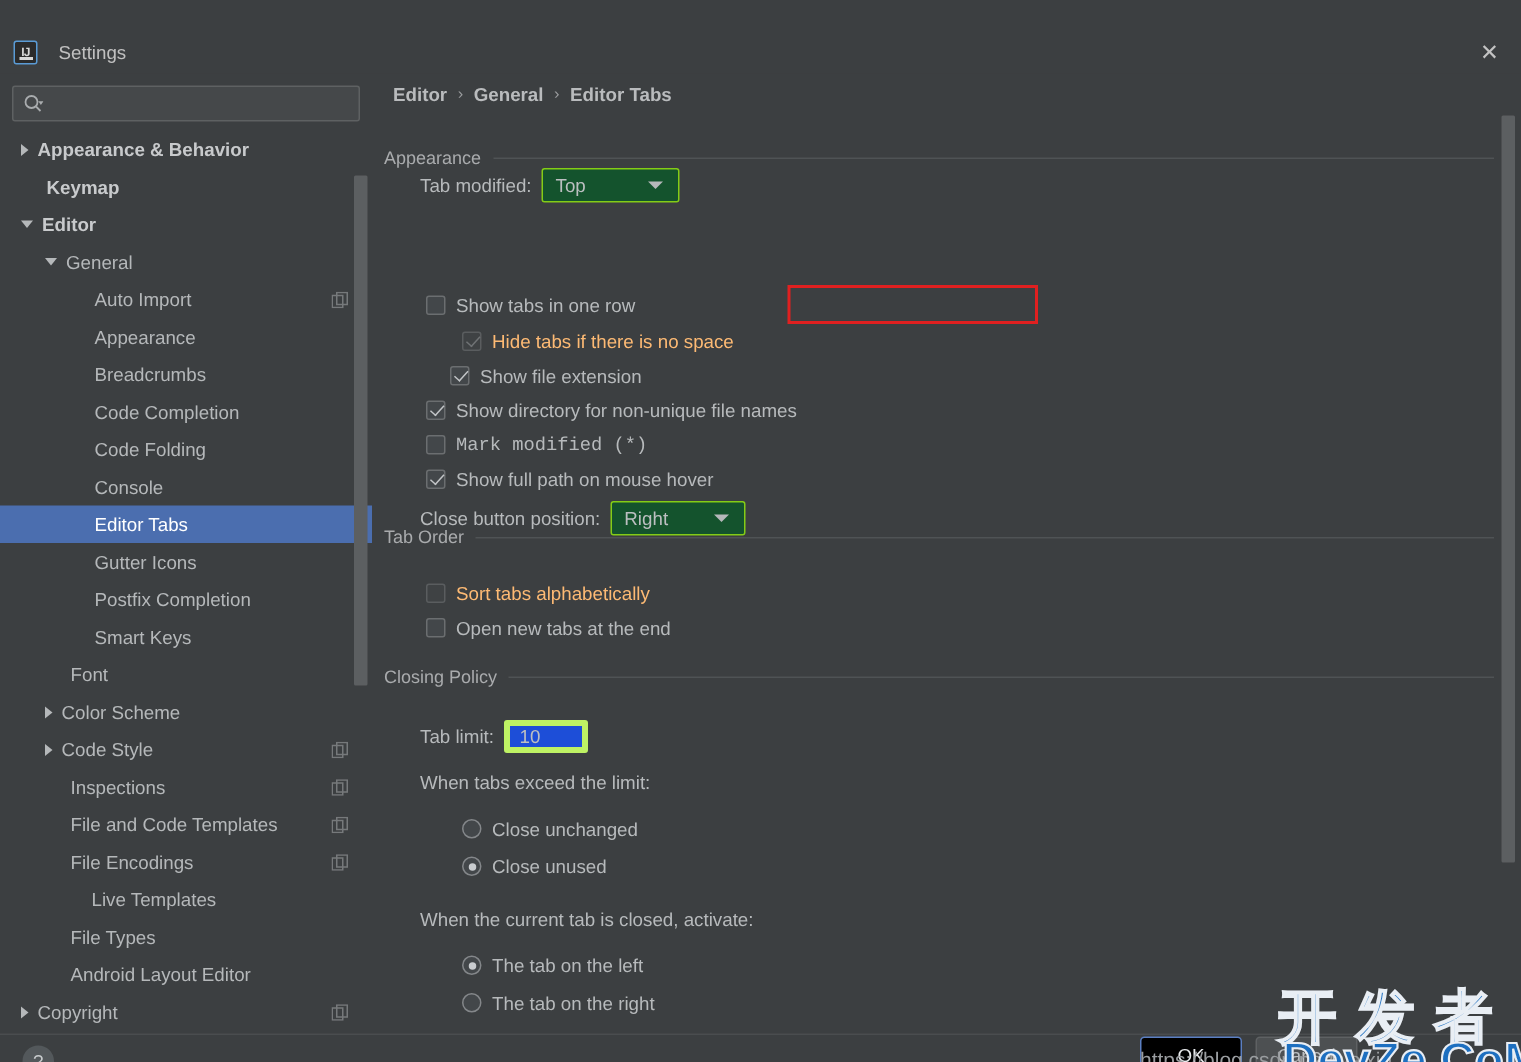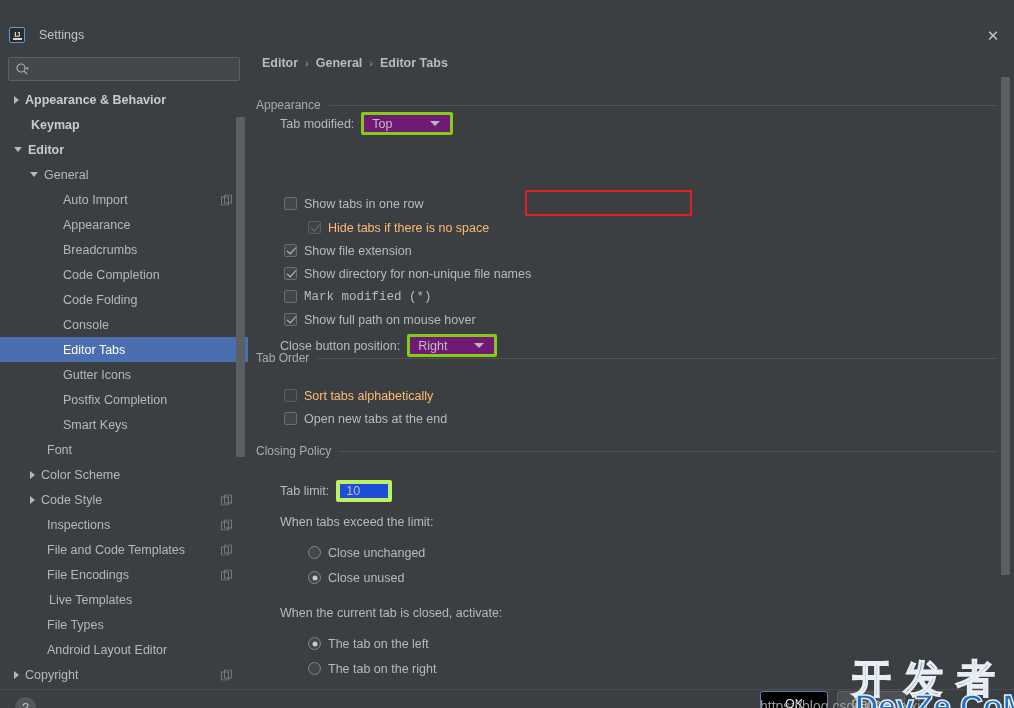--- a/index.html
+++ b/index.html
@@ -224,22 +224,22 @@
     transform: translate(-50%, -50%);
     width: 5px; height: 5px;
     border-radius: 50%;
     background: #c9cccf;
   }
 
   
   .combo {
     height: 23px;
     min-width: 88px;
-    background: #701a75;
-    border: 3px solid #84cc16;
+    background: #14532d;
+    border: 1px solid #84cc16;
     border-radius: 2px;
     display: flex; align-items: center;
     padding: 0 4px 0 8px;
     font-size: 12.5px;
     color: #bcbfc1;
     cursor: pointer;
   }
   .combo-val { flex: 1 1 auto; }
   .combo-arrow {
     width: 0; height: 0;
@@ -464,21 +464,21 @@
             </svg></span>
         </div>
         <div class="tree-item" style="padding-left: 30px;">
           <span class="arrow none"></span>
           <span>File Encodings</span>
           <span class="copy-icon"><svg viewBox="0 0 11 11" width="11" height="11">
               <rect x="0.5" y="2.5" width="7" height="8" fill="none" stroke="#9a9d9f" stroke-width="1"></rect>
               <rect x="3.5" y="0.5" width="7" height="8" fill="none" stroke="#9a9d9f" stroke-width="1"></rect>
             </svg></span>
         </div>
-        <div class="tree-item" style="padding-left: 32px; text-align: right;">
+        <div class="tree-item" style="padding-left: 44px; text-align: right;">
           <span class="arrow none"></span>
           <span>Live Templates</span>
         </div>
         <div class="tree-item" style="padding-left: 30px;">
           <span class="arrow none"></span>
           <span>File Types</span>
         </div>
         <div class="tree-item" style="padding-left: 30px;">
           <span class="arrow none"></span>
           <span>Android Layout Editor</span>
@@ -527,21 +527,21 @@
       <span class="cb"></span>
       <span>Show tabs in one row</span>
     </div>
     <div class="redbox" style="left:277px; top:141px; width:167px; height:26px;"></div>
 
     <div class="row dim" style="position:absolute; left:60px; top:167px;">
       <span class="cb checked disabled"></span>
       <span>Hide tabs if there is no space</span>
     </div>
 
-    <div class="row" style="position:absolute; left:36px; top:190px;">
+    <div class="row" style="position:absolute; left:52px; top:190px;">
       <span class="cb checked"></span>
       <span>Show file extension</span>
     </div>
 
     <div class="row" style="position:absolute; left:36px; top:213px;">
       <span class="cb checked"></span>
       <span>Show directory for non-unique file names</span>
     </div>
 
     <div class="row" style="position:absolute; left:36px; top:236px;font-family:Liberation Mono, monospace;">

